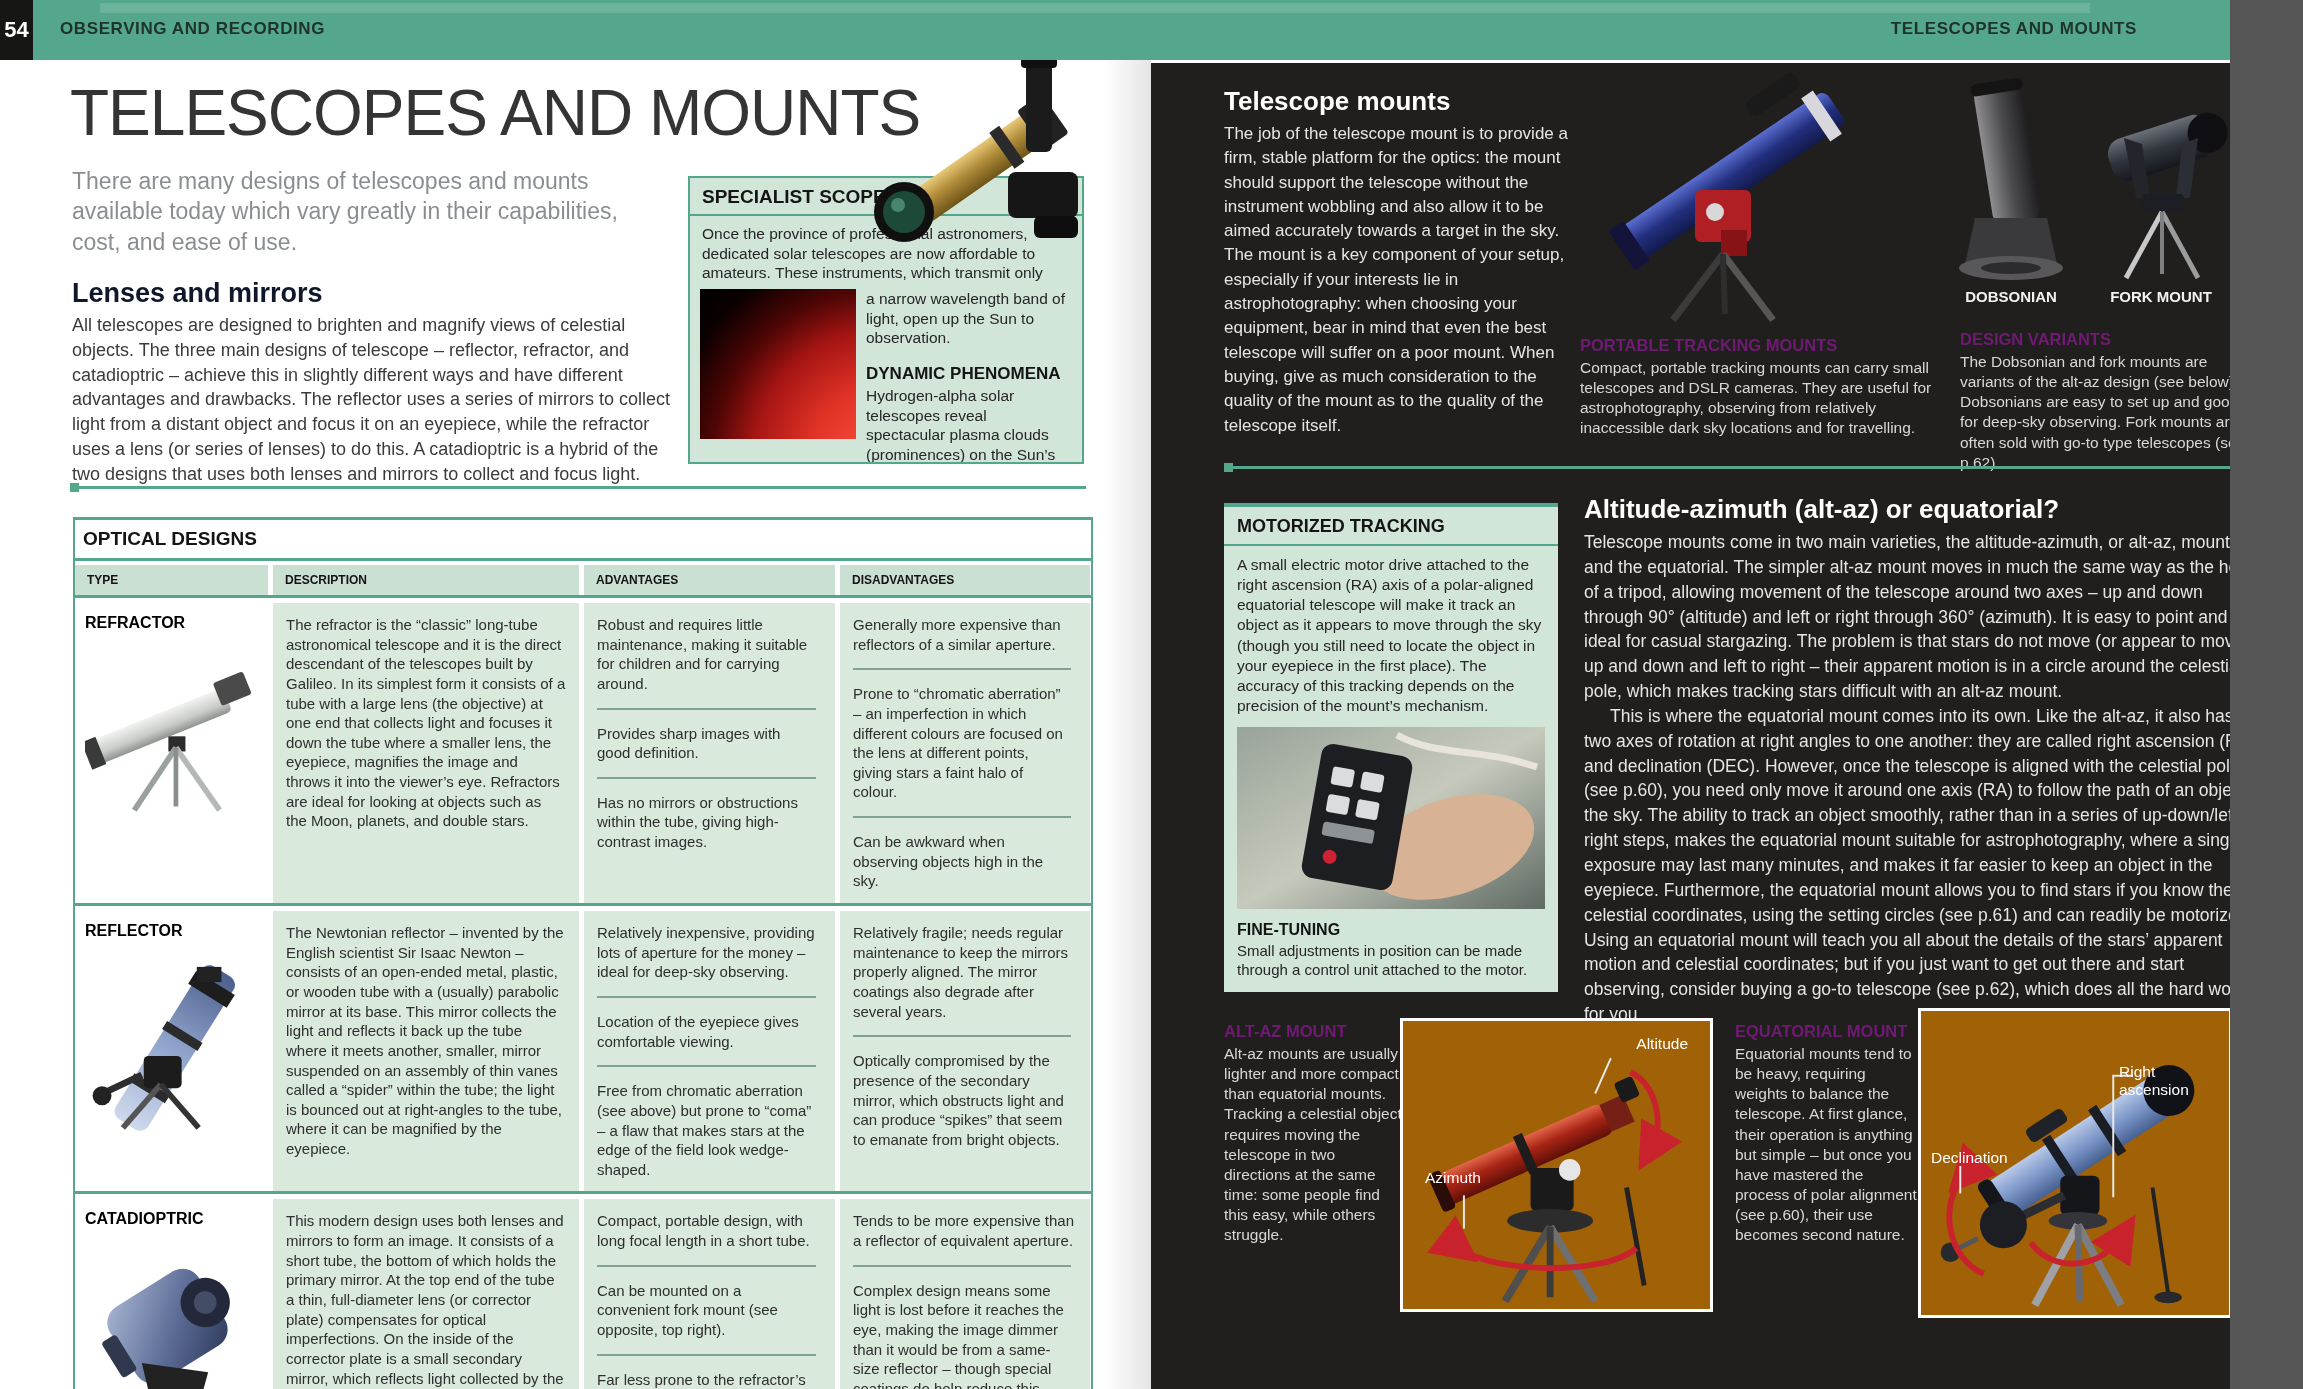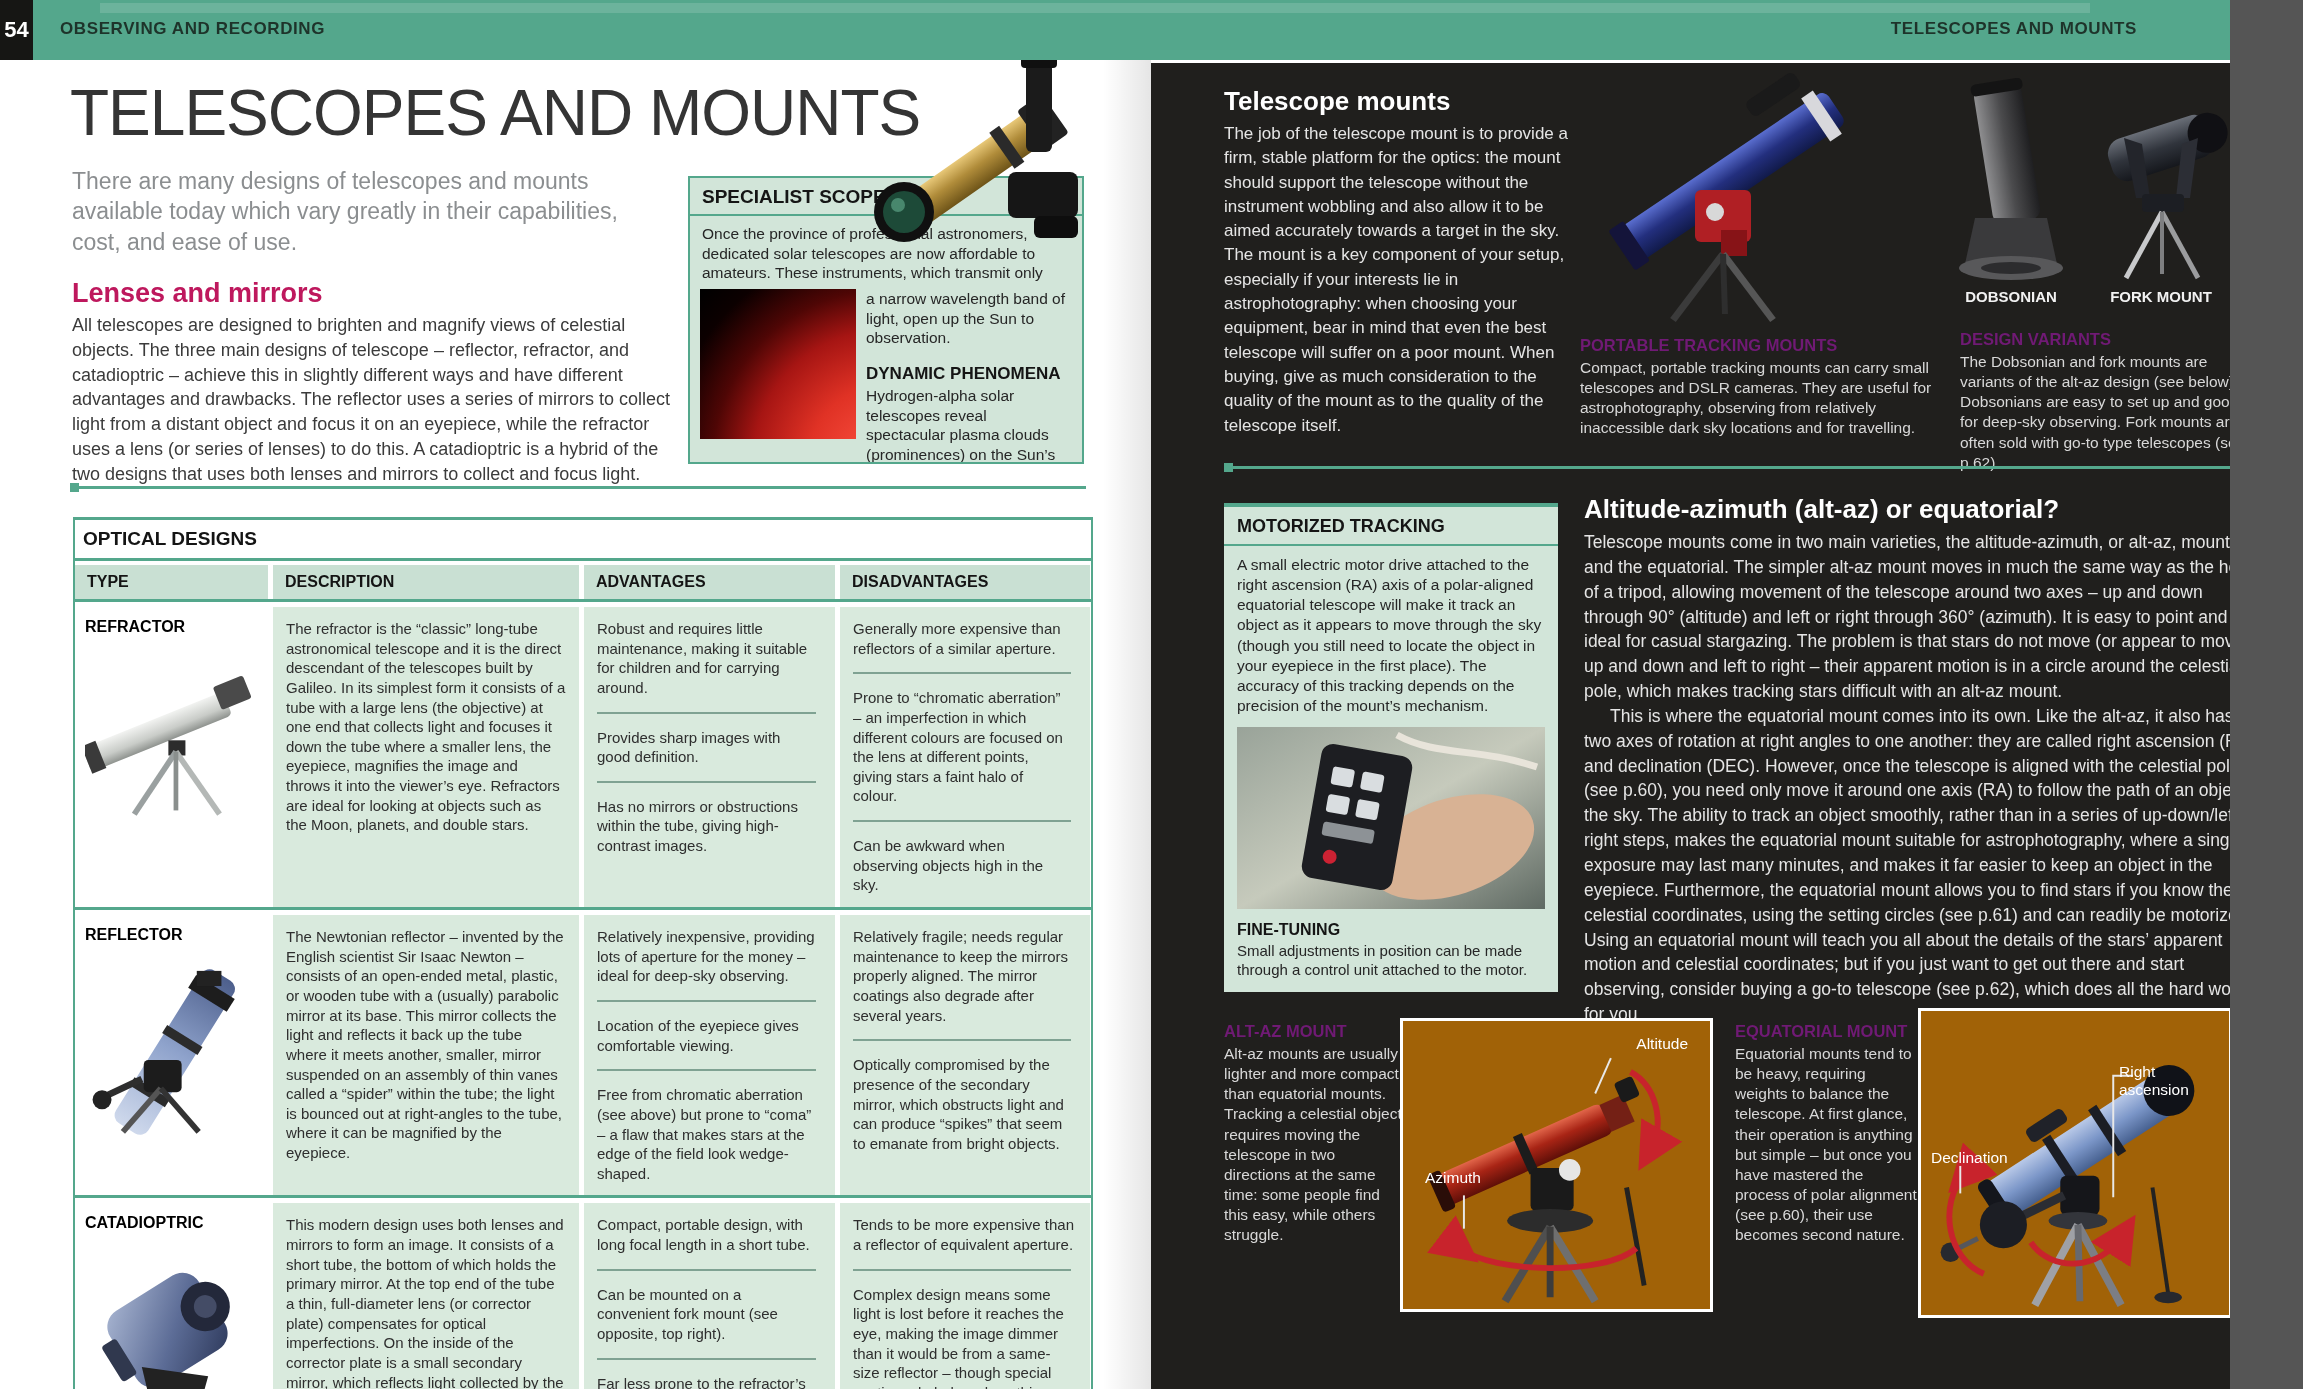--- a/index.html
+++ b/index.html
@@ -27,21 +27,21 @@
   .hdr-black.left{left:0;width:33px;justify-content:center}
   .hdr-black.right{left:2230px;border-left:3px solid #fff;padding-left:12px}
   .hdr-sec{position:absolute;top:19px;font-size:17px;font-weight:bold;letter-spacing:.6px;color:#1e332a;z-index:8}
   .hdr-sec.left{left:60px}
   .hdr-sec.right{right:93px;text-align:right}
   .hdr-underline{position:absolute;left:1151px;top:60px;width:1152px;height:3px;background:#fff;z-index:6}
 
   
   .pg-title{position:absolute;left:70px;top:76px;font-size:64px;font-weight:400;letter-spacing:-1px;color:#343434;z-index:2}
   .intro{position:absolute;left:72px;top:166px;width:570px;font-size:23px;font-weight:normal;color:#8b8e90;line-height:1.32}
-  .lenses-h{position:absolute;left:72px;top:278px;font-size:27px;font-weight:bold;color:#be185d}
+  .lenses-h{position:absolute;left:72px;top:278px;font-size:27px;font-weight:bold;color:#0f172a}
   .lenses-b{position:absolute;left:72px;top:313px;width:614px;font-size:18px;color:#3b3b3b;line-height:1.38}
   .rule{position:absolute;height:3px;background:var(--green)}
   .rule .cap{position:absolute;width:9px;height:9px;background:var(--green);top:-3px}
   .rule .cap.l{left:0}.rule .cap.r{right:0}
   .left-rule{left:70px;top:486px;width:1016px}
   .right-rule{left:1224px;top:466px;width:1044px}
 
   
   .spec{position:absolute;left:688px;top:176px;width:396px;height:288px;background:var(--boxbg);border:2px solid var(--green);overflow:hidden}
   .spec-title{font-size:19px;font-weight:bold;color:#151515;padding:8px 12px 6px;border-bottom:2px solid var(--green)}
@@ -51,21 +51,21 @@
   .spec-col{flex:1}
   .spec-b2{font-size:15.5px;color:#262626;line-height:1.27}
   .spec-sub{font-size:17px;font-weight:bold;color:#151515;margin-top:16px}
   .spec-subb{font-size:15.5px;color:#262626;line-height:1.27;margin-top:2px}
 
   
   .odtable{position:absolute;left:73px;top:517px;width:1020px;border-left:2px solid var(--green);border-right:2px solid var(--green)}
   .tbl-title{border-top:3px solid var(--green);border-bottom:3px solid var(--green);background:#fff;padding:8px 8px;font-size:19px;font-weight:bold;color:#141414}
   .grid{display:grid;grid-template-columns:193px 306px 251px 250px;column-gap:5px;background:#fff}
   .tbl-head{margin-top:4px;border-bottom:3px solid var(--green)}
-  .tbl-head .hcell{background:var(--headcell);font-size:16px;font-weight:bold;color:#141414;padding:8px 12px}
+  .tbl-head .hcell{background:var(--headcell);font-size:12px;font-weight:bold;color:#141414;padding:8px 12px}
   .tbl-row{margin-top:5px;border-bottom:3px solid var(--green);min-height:228px}
   .cell{background:var(--cellbg);padding:12px 13px;font-size:15px;color:#2e2e2e;line-height:1.31}
   .cell.type{background:#fff;padding:10px 10px;font-size:16px;font-weight:bold;color:#000000}
   .cell.list > div + div{border-top:2px solid #7fa292;margin-top:14px;padding-top:14px;margin-right:6px}
 
   
   .rp{position:absolute;color:#e8e8e8}
   .rp-h{font-size:26px;font-weight:bold;color:#fff}
   .mounts-h{left:1224px;top:86px}
   .mounts-b{left:1224px;top:122px;width:354px;font-size:17px;line-height:1.43;color:#e5e5e5}

